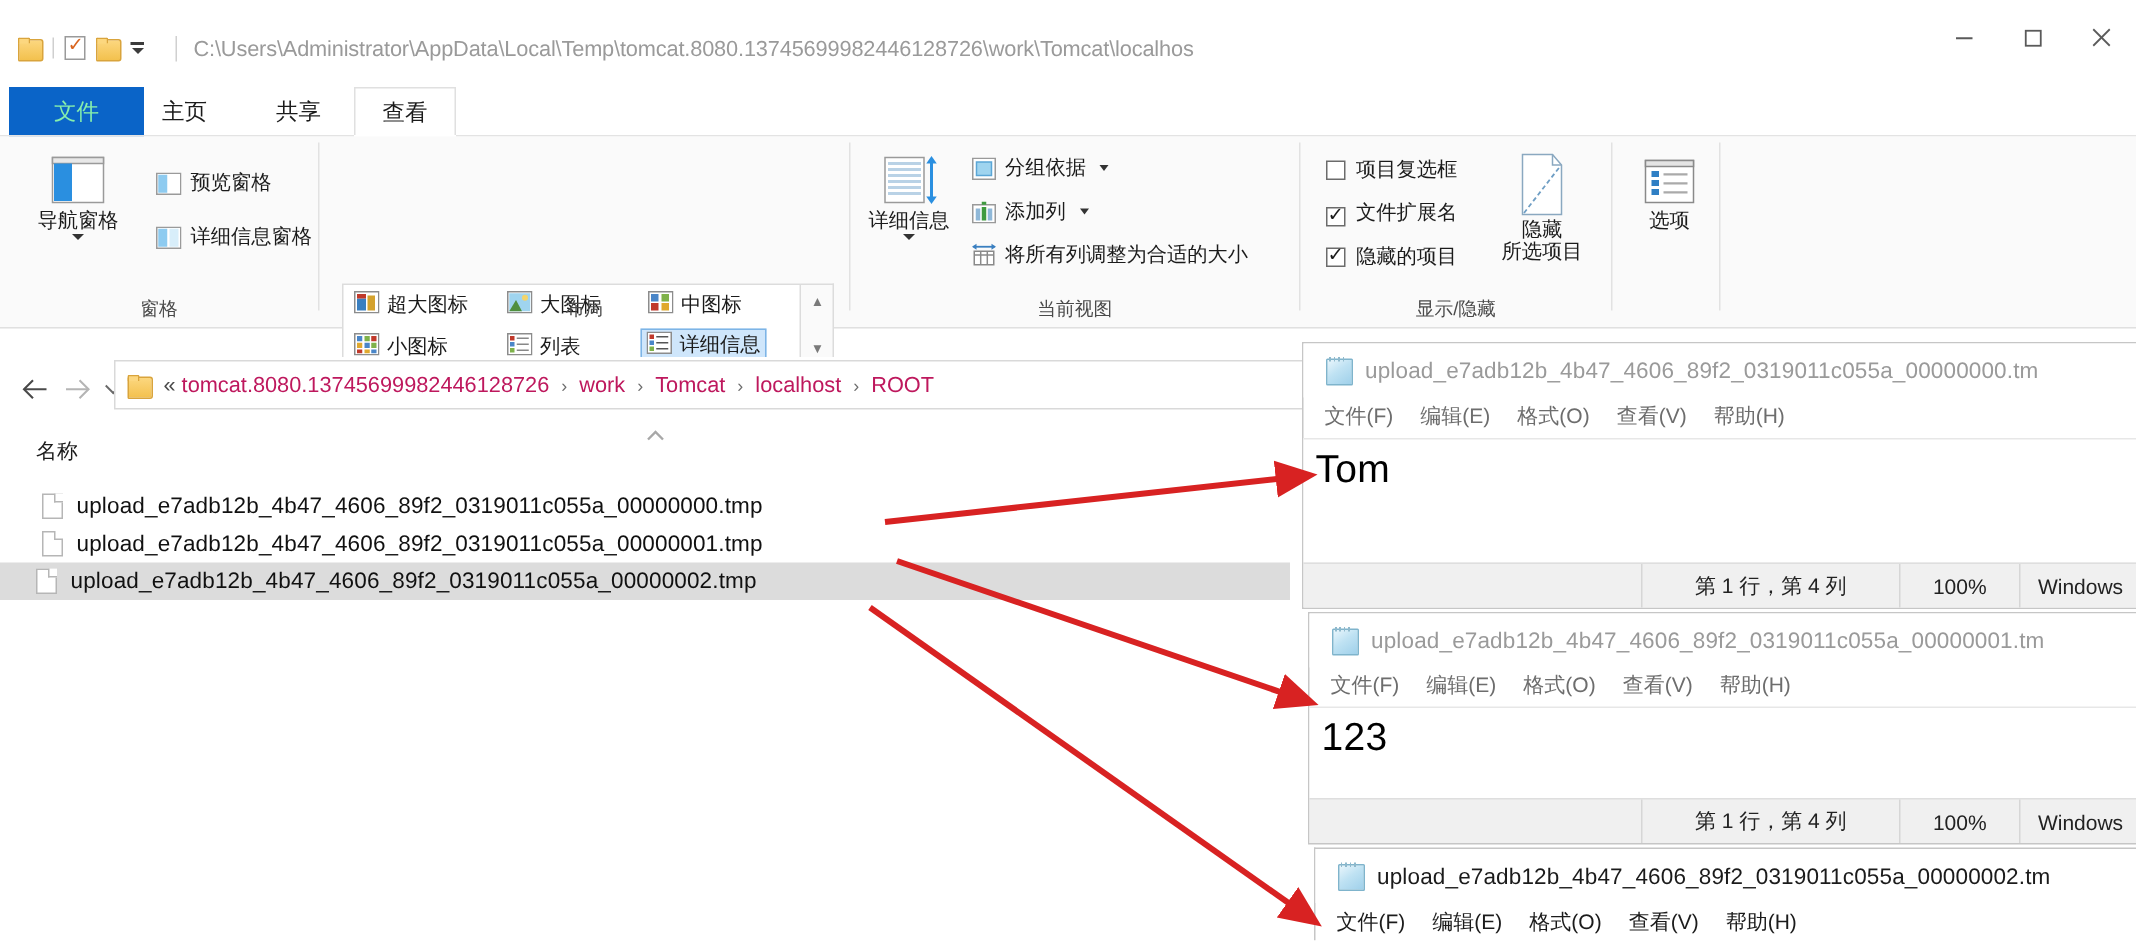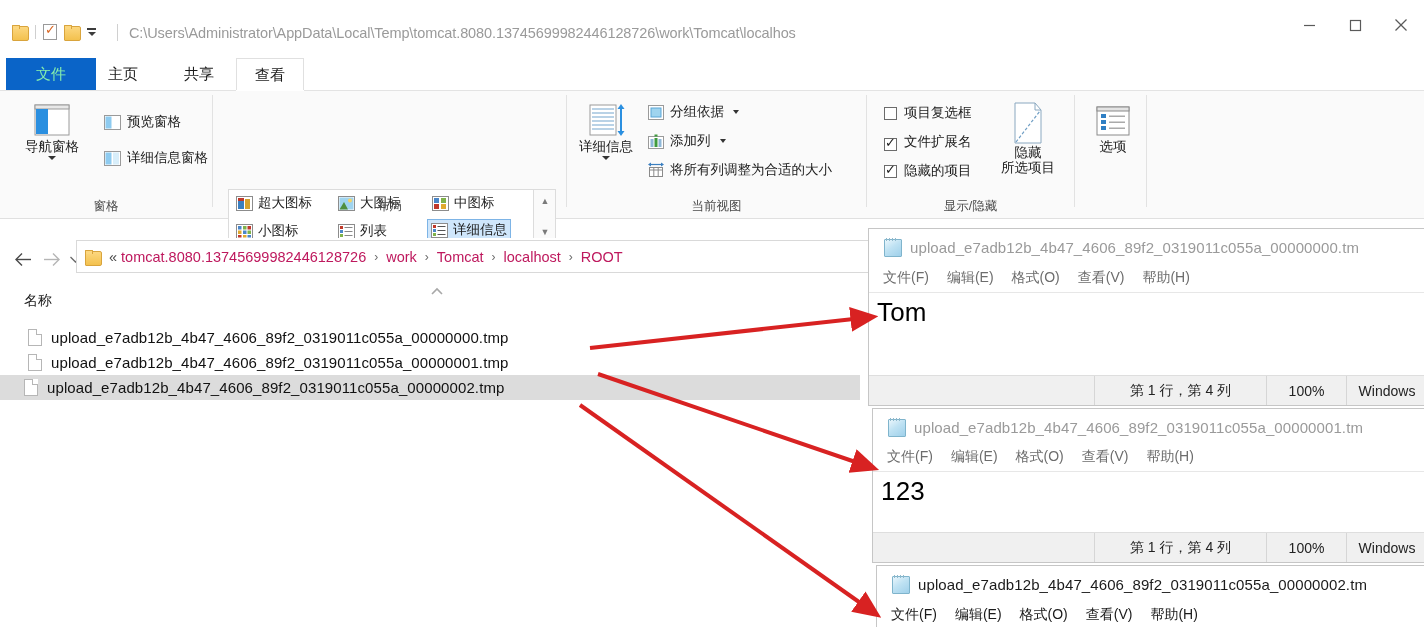--- a/index.html
+++ b/index.html
@@ -71,21 +71,21 @@
 
   .bigbtn { position:absolute; display:flex; flex-direction:column; align-items:center; }
   .bigbtn .lbl { font-size:13.5px; color:#1b1b1b; text-align:center; line-height:15px; }
   .bigbtn .caret { width:0;height:0;border-left:4px solid transparent;border-right:4px solid transparent;border-top:4px solid #333; margin-top:2px;}
 
   .smallitem { position:absolute; display:flex; align-items:center; gap:6px; font-size:13.5px; color:#1b1b1b; white-space:nowrap; }
   .smallitem .mini { flex:none; }
   .dd-caret { width:0;height:0;border-left:3.5px solid transparent;border-right:3.5px solid transparent;border-top:4px solid #333; margin-left:3px;}
 
   .viewbox { position:absolute; left:228px; top:98px; width:306px; height:88px; background:#fff; border:1px solid #dcdcdc; }
-  .viewitem { position:absolute; display:flex; align-items:center; gap:5px; font-size:13.5px; color:#1b1b1b; white-space:nowrap; padding:1px 3px; }
+  .viewitem { position:absolute; display:flex; align-items:flex-start; gap:5px; font-size:13.5px; color:#1b1b1b; white-space:nowrap; padding:1px 3px; }
   .viewitem.sel { background:#cfe6fb; border:1px solid #7db4e6; }
   .viewscroll { position:absolute; left:534px; top:98px; width:22px; height:88px; background:#fafafa; border:1px solid #dcdcdc; border-left:none; }
   .vs-arrow { position:absolute; left:0; width:22px; height:18px; display:flex; align-items:center; justify-content:center; color:#7a7a7a; font-size:9px;}
 
   .chk { display:inline-flex; align-items:center; gap:7px; font-size:13.5px; color:#1b1b1b; white-space:nowrap; }
   .chkbox { width:13px; height:13px; border:1px solid #6b6b6b; background:#fff; position:relative; flex:none;}
   .chkbox.on::after { content:"\2713"; position:absolute; left:0px; top:-4px; font-size:13px; color:#1b1b1b; line-height:16px; }
 
   
   .navbar { position:absolute; left:0; top:238px; width:1424px; height:40px; background:#fff; }

